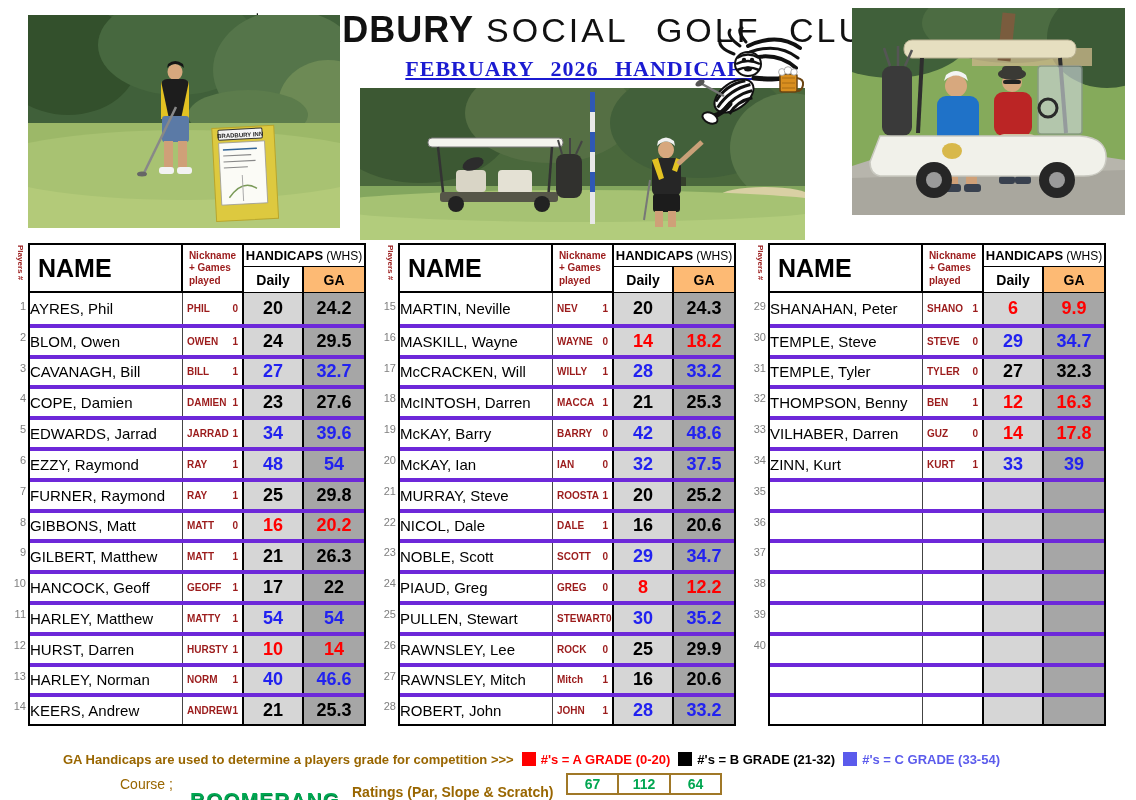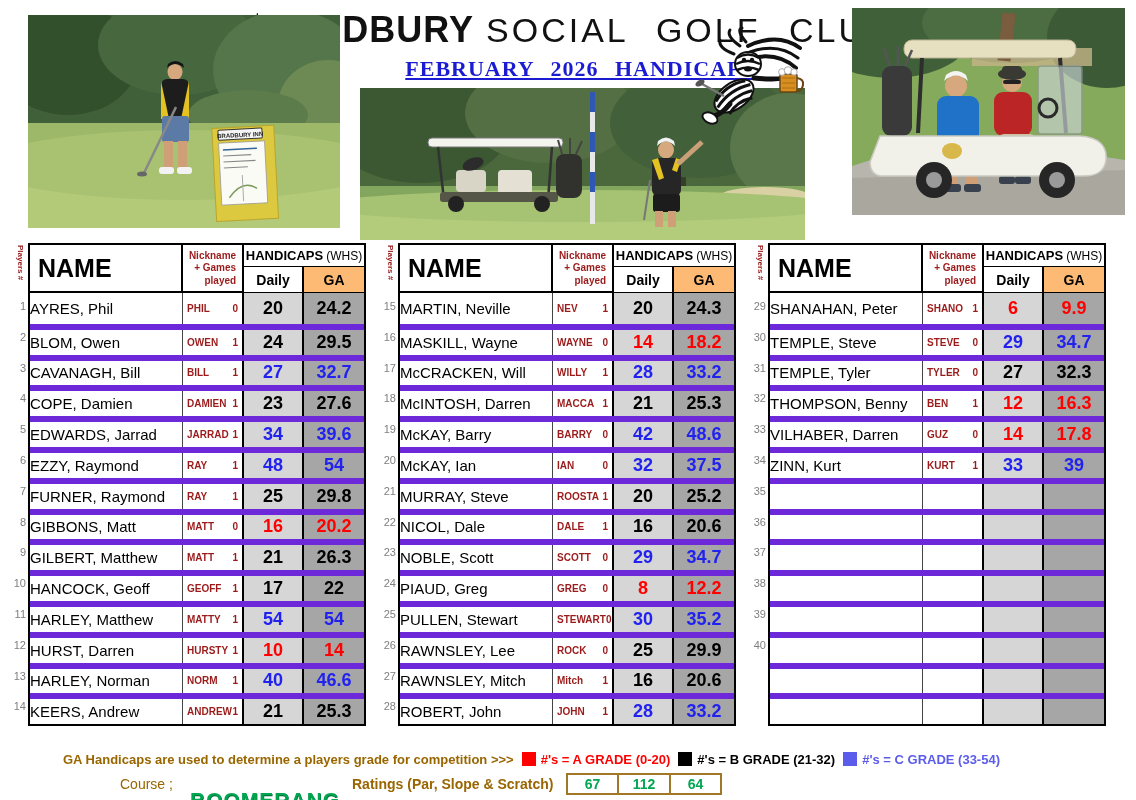--- a/index.html
+++ b/index.html
@@ -46,55 +46,55 @@
     text-align:right; padding-right:2px;
   }
   .maintbl { position:absolute; top:243px; width:338px; border:2px solid #000; background:#fff; }
   .thead { display:grid; grid-template-columns:153px 61px 60px 60px; height:48px; border-bottom:2px solid #000; }
   .th-name {
     grid-row:1 / span 2; display:flex; align-items:center; padding-left:8px;
     font-size:25px; font-weight:800; color:#000; border-right:2px solid #000;
   }
   .th-nick {
     grid-row:1 / span 2; display:flex; align-items:center; justify-content:center;
-    text-align:right; font-size:10px; font-weight:bold; color:#9b1b1b;
+    text-align:left; font-size:10px; font-weight:bold; color:#9b1b1b;
     border-right:2px solid #000; padding:0 13px; line-height:1.25;
   }
   .th-hand {
     grid-column:3 / span 2; height:22px; display:flex; align-items:center; justify-content:center;
     border-bottom:1px solid #000; font-size:13px; color:#000; white-space:nowrap;
   }
   .th-hand b { font-weight:800; }
   .th-hand span.whs { font-weight:400; font-size:12px; margin-left:3px; }
   .th-daily {
     grid-column:3; height:25px; display:flex; align-items:center; justify-content:center;
     font-size:14px; font-weight:bold; border-right:2px solid #000; background:#fff;
   }
   .th-ga {
     grid-column:4; height:25px; display:flex; align-items:center; justify-content:center;
     font-size:14px; font-weight:bold; background:#fdba74;
   }
-  .trow { display:grid; grid-template-columns:153px 61px 60px 60px; height:30.8px; border-top:6px solid #6d28d9; }
+  .trow { display:grid; grid-template-columns:153px 61px 60px 60px; height:30.8px; border-top:4px solid #6d28d9; }
   .trow:first-child { border-top:none; }
   .td-name { display:flex; align-items:center; padding-left:0; font-size:15px; color:#000; border-right:1px solid #444; overflow:hidden; white-space:nowrap; }
   .td-nick { display:flex; align-items:center; justify-content:space-between; padding:0 4px 0 4px; font-size:10px; font-weight:bold; color:#9b1b1b; border-right:2px solid #000; }
   .td-daily { display:flex; align-items:center; justify-content:center; font-size:18px; font-weight:bold; background:#d6d6d6; border-right:2px solid #000; }
   .td-ga { display:flex; align-items:center; justify-content:center; font-size:18px; font-weight:bold; background:#a6a6a6; }
   
   .legend1 {
     position:absolute; left:0; top:750px; width:1000px; display:flex;
     align-items:center; justify-content:flex-end; gap:8px; height:18px;
   }
   .legend-intro { font-size:13px; font-weight:bold; color:#996600; }
   .grade-item { display:flex; align-items:center; gap:5px; font-size:13px; font-weight:bold; white-space:nowrap; }
   .grade-sq { width:14px; height:14px; display:inline-block; }
   .legend2 { position:absolute; left:0; top:772px; width:1136px; height:26px; }
   .course-label { position:absolute; left:120px; top:4px; font-size:14px; font-weight:normal; color:#996600; }
   .course-name { position:absolute; left:190px; top:16px; font-size:21px; font-weight:800; color:#00a651; letter-spacing:1px; text-shadow:0.5px 0.5px 0 #006633; }
-  .ratings-label { position:absolute; left:352px; top:4px; font-size:14px; font-weight:bold; color:#996600; }
+  .ratings-label { position:absolute; left:352px; top:12px; font-size:14px; font-weight:bold; color:#996600; }
   .ratings-boxes { position:absolute; left:566px; top:1px; display:flex; }
   .rating-box {
     width:52px; height:22px; border:2px solid #a07828; border-left-width:1px; border-right-width:1px;
     display:flex; align-items:center; justify-content:center;
     font-size:14px; font-weight:bold; color:#00a651; background:#fff;
   }
   .rating-box:first-child { border-left-width:2px; }
   .rating-box:last-child { border-right-width:2px; }
 </style>
 </head>

